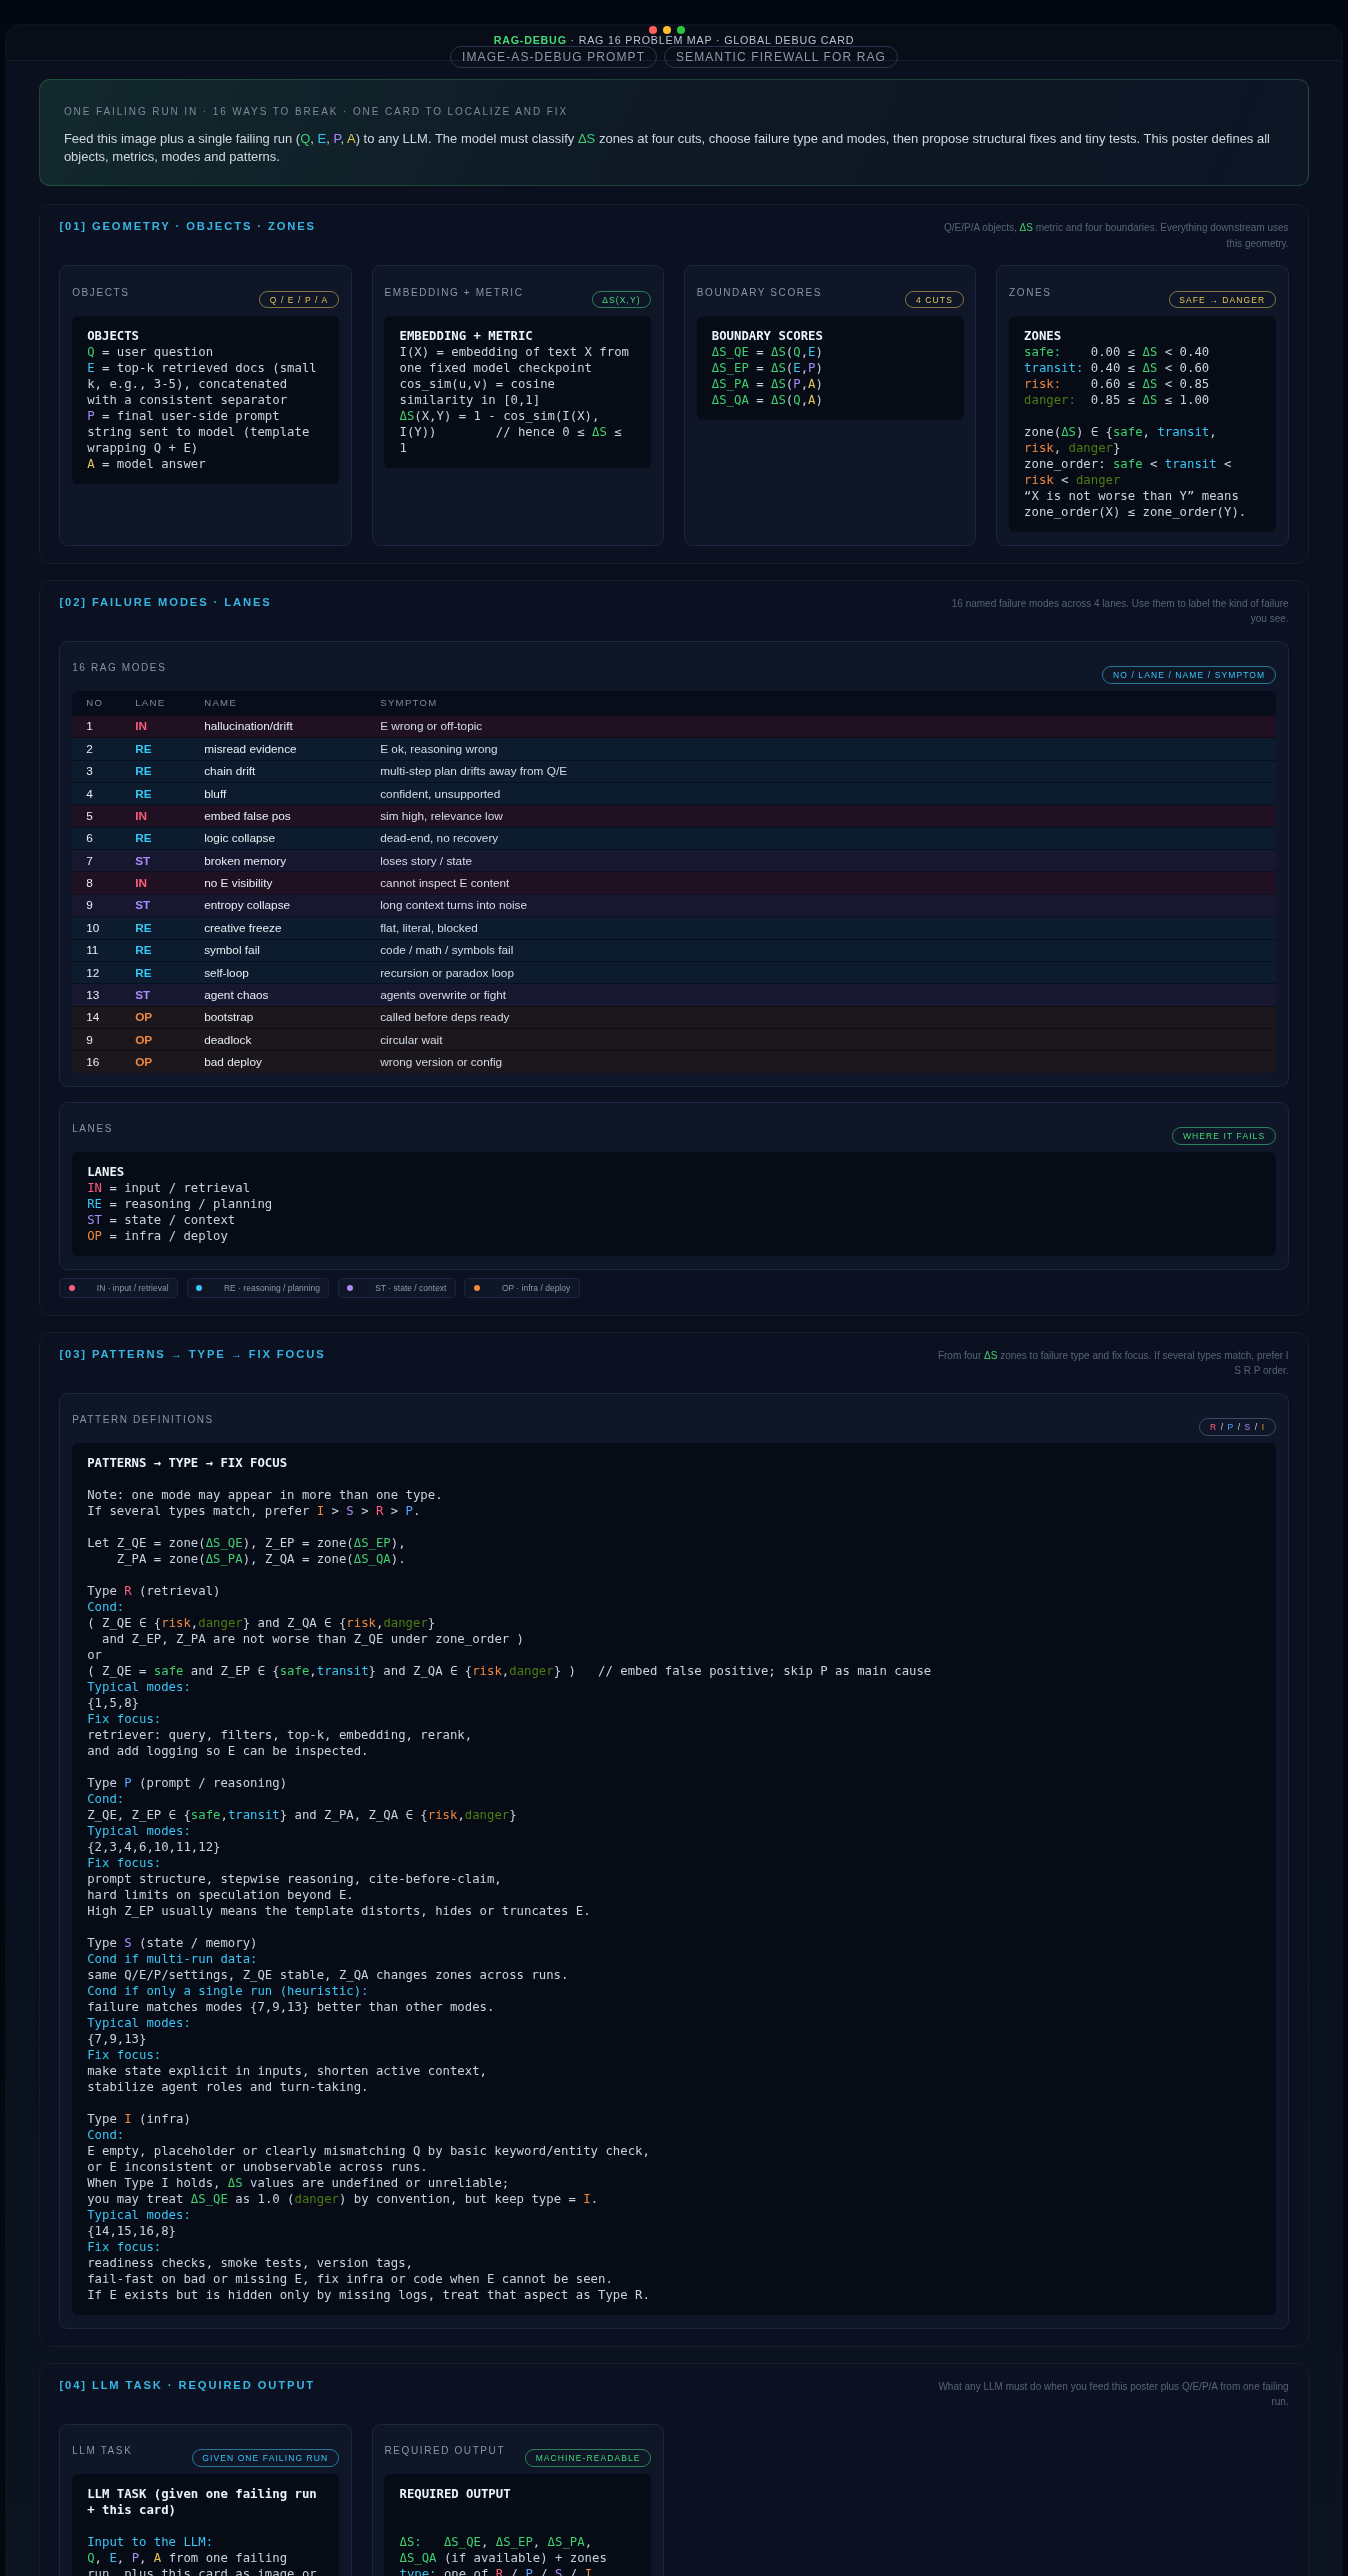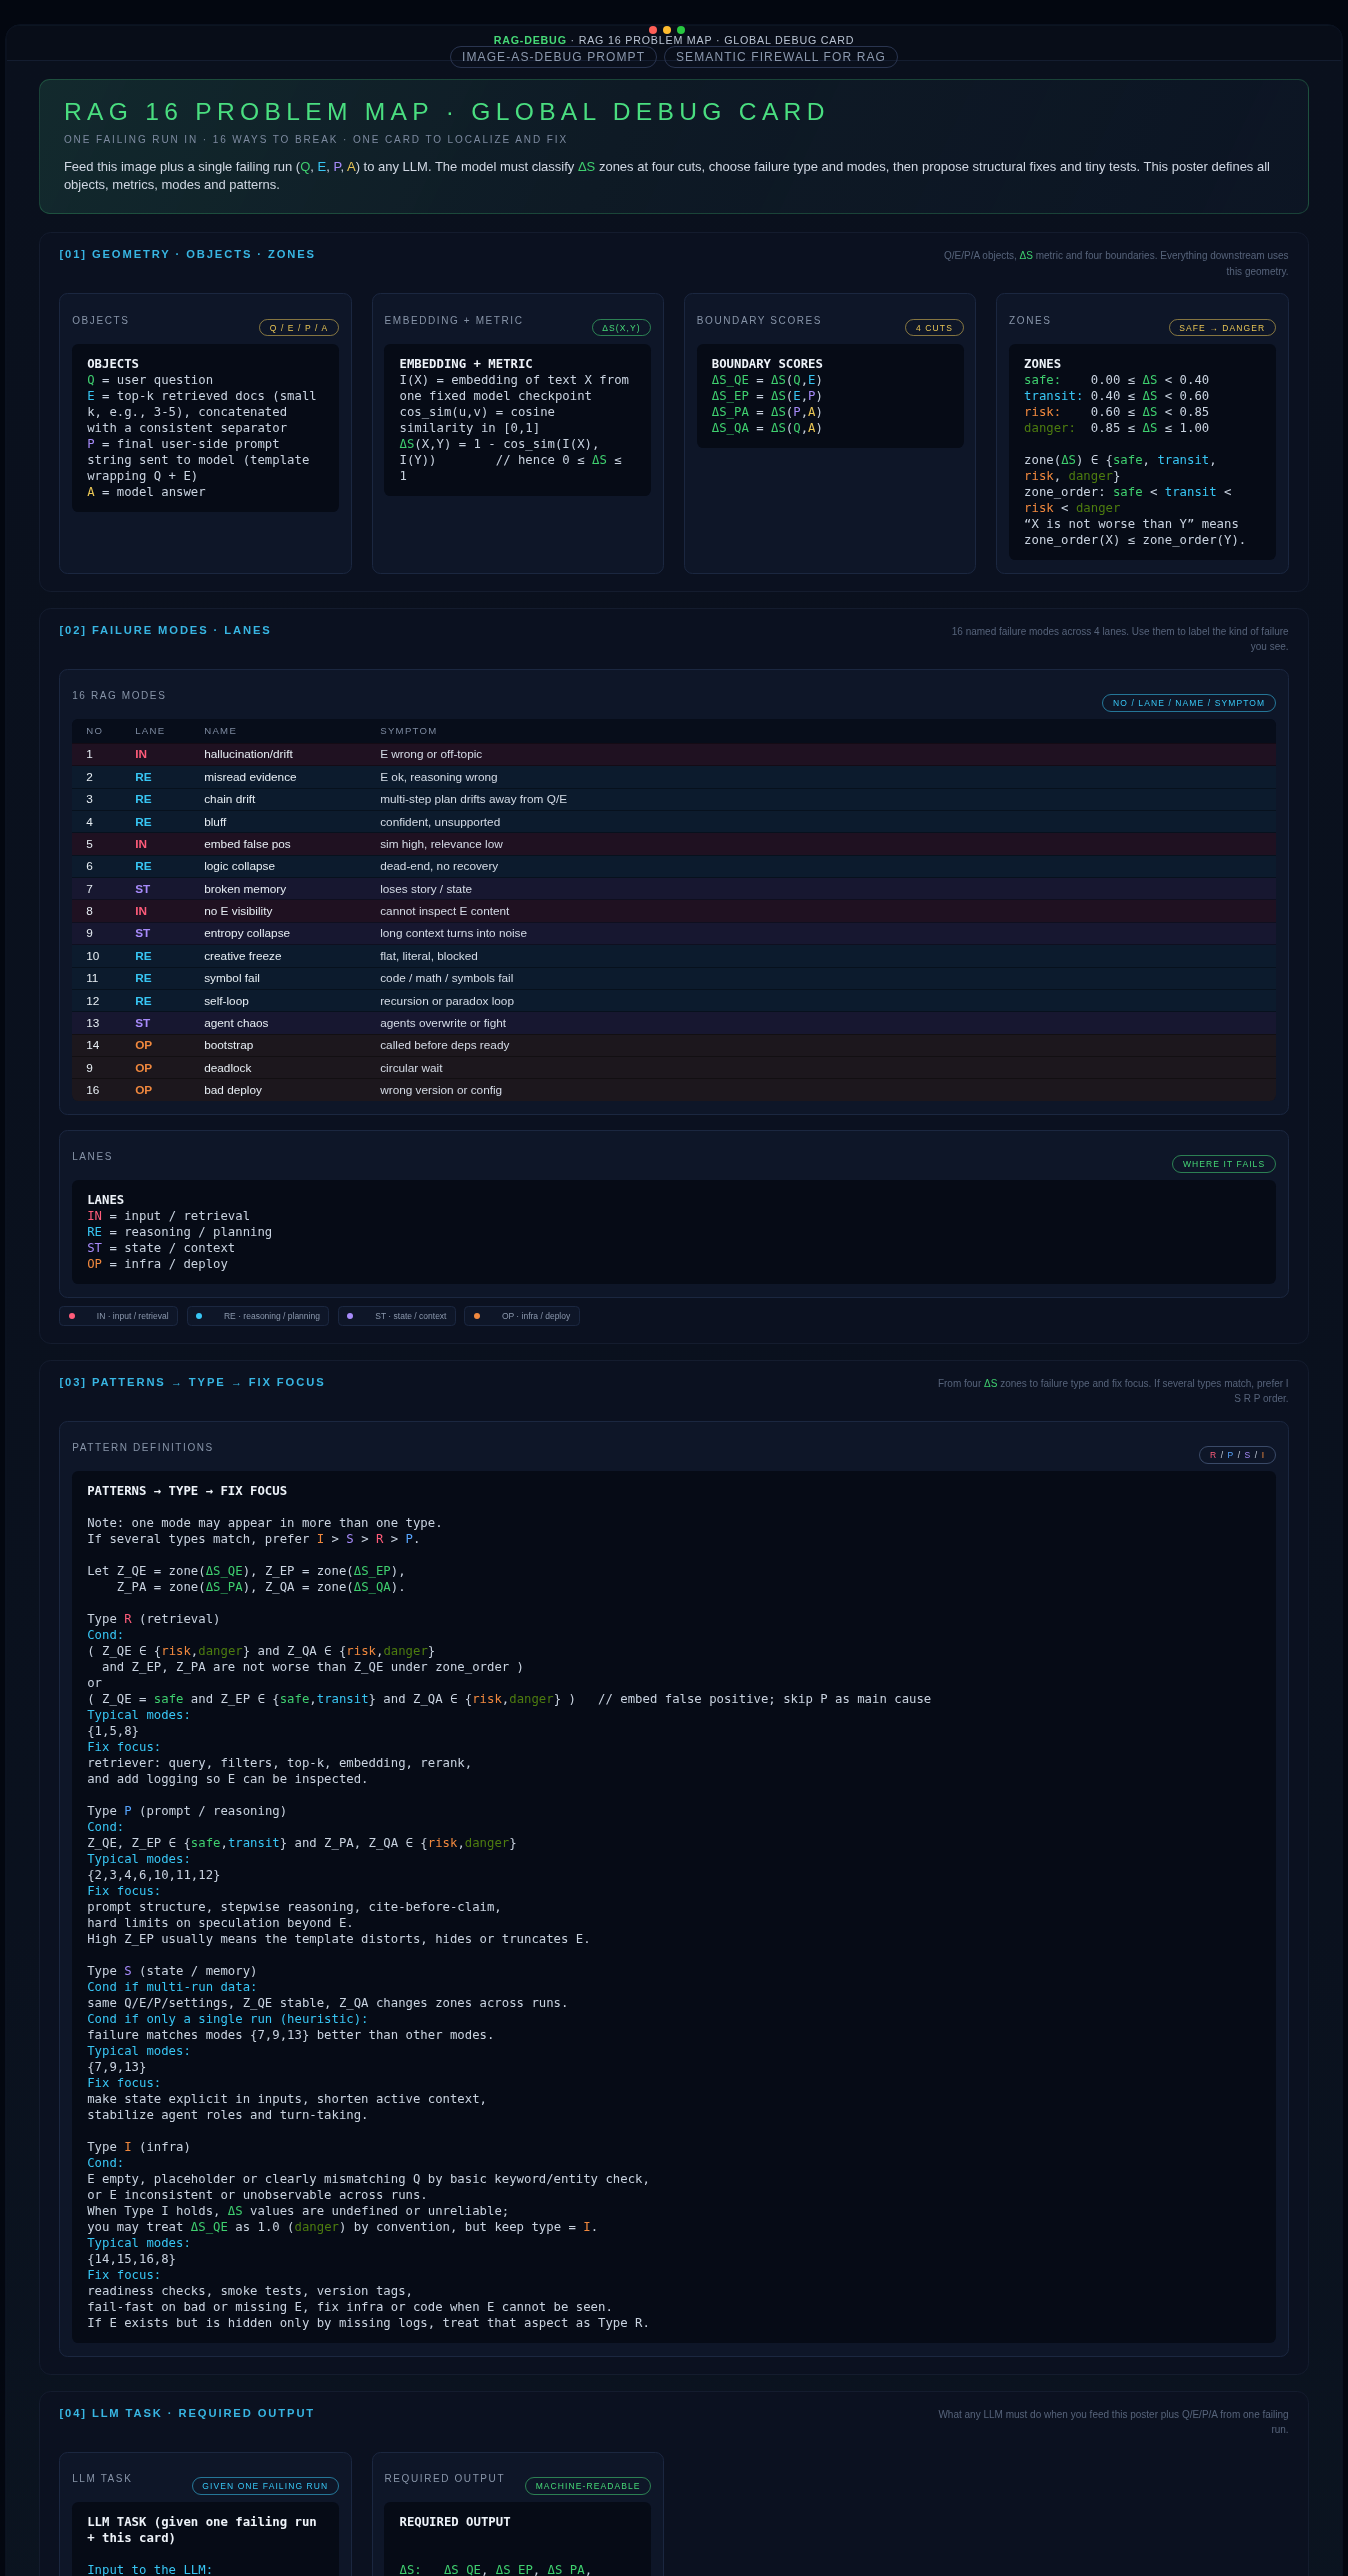--- a/index.html
+++ b/index.html
@@ -135,21 +135,20 @@
     <div class="tb-spacer"></div>
     <div class="tb-badges">
       <span class="badge">IMAGE-AS-DEBUG PROMPT</span>
       <span class="badge">SEMANTIC FIREWALL FOR RAG</span>
     </div>
   </div>
 
   <div class="main">
 
     <div class="hero">
-      <h1>RAG 16 PROBLEM MAP · GLOBAL DEBUG CARD</h1>
       <div class="subtitle">ONE FAILING RUN IN · 16 WAYS TO BREAK · ONE CARD TO LOCALIZE AND FIX</div>
       <div class="desc"><span>Feed this image plus a single failing run (</span><span class="c-g">Q</span><span>, </span><span class="c-cy">E</span><span>, </span><span class="c-pu">P</span><span>, </span><span class="c-ye">A</span><span>) to any LLM. The model must classify </span><span class="c-g">ΔS</span><span> zones at four cuts, choose failure type and modes, then propose structural fixes and tiny tests. This poster defines all objects, metrics, modes and patterns.</span></div>
     </div>
 
     <div class="section">
       <div class="sec-head">
         <div class="sec-label">[01] GEOMETRY · OBJECTS · ZONES</div>
         <div class="sec-note"><span>Q/E/P/A objects, </span><span class="c-g">ΔS</span><span> metric and four boundaries. Everything downstream uses this geometry.</span></div>
       </div>
       <div class="grid2">

